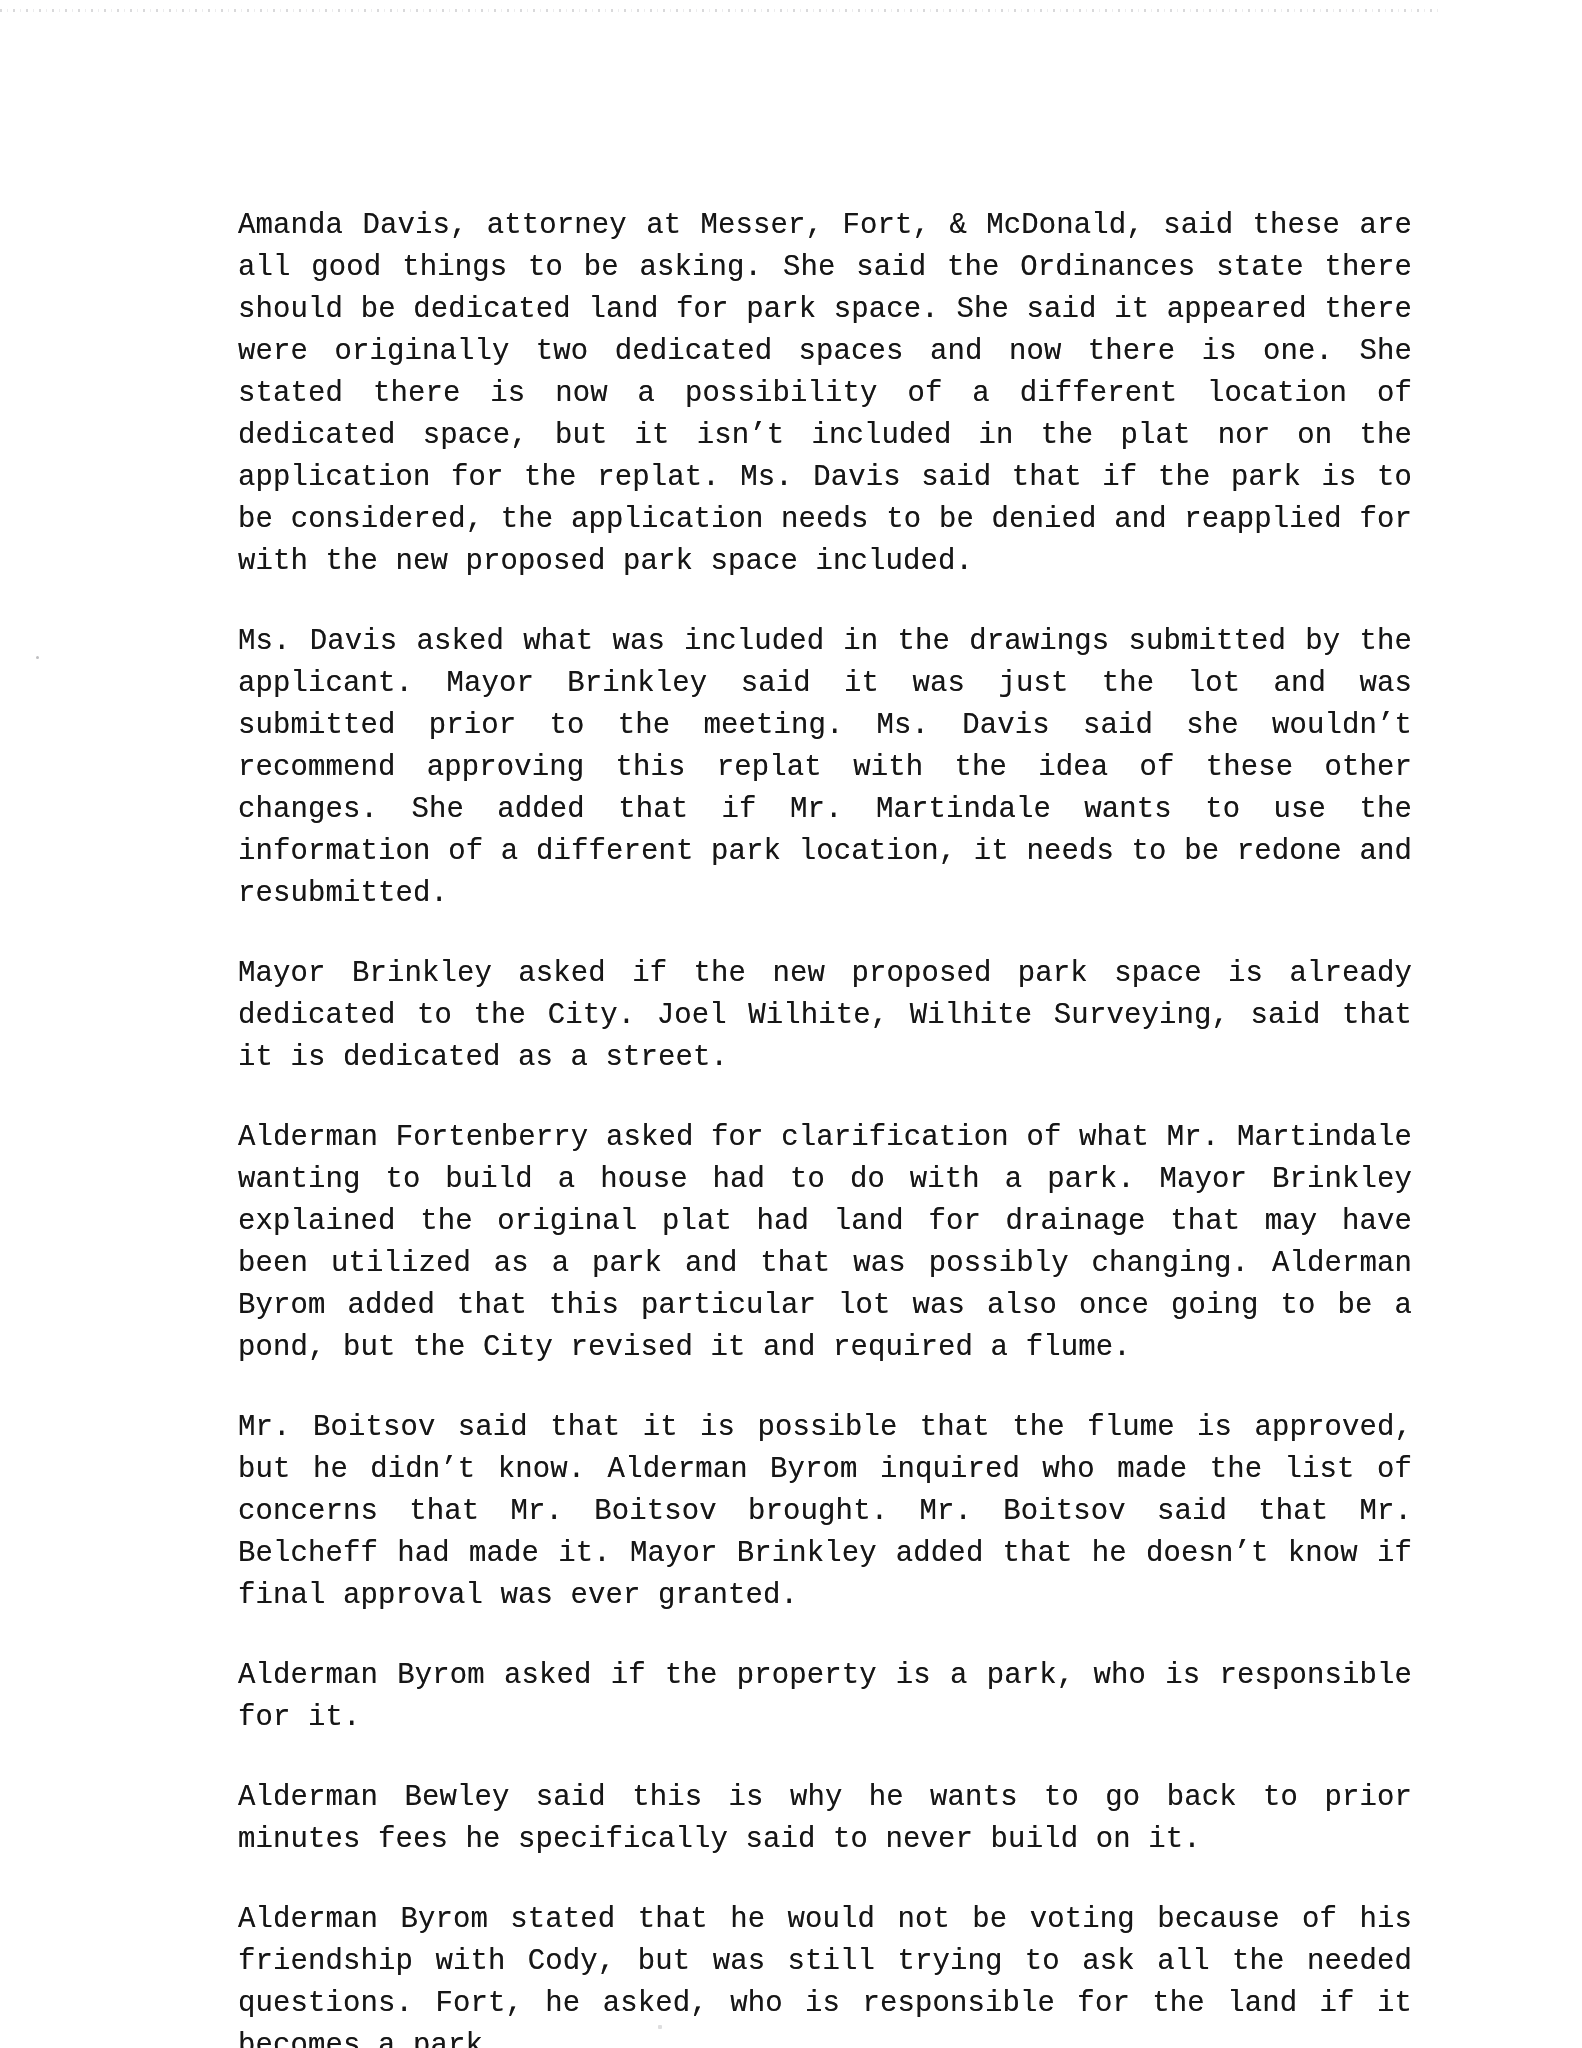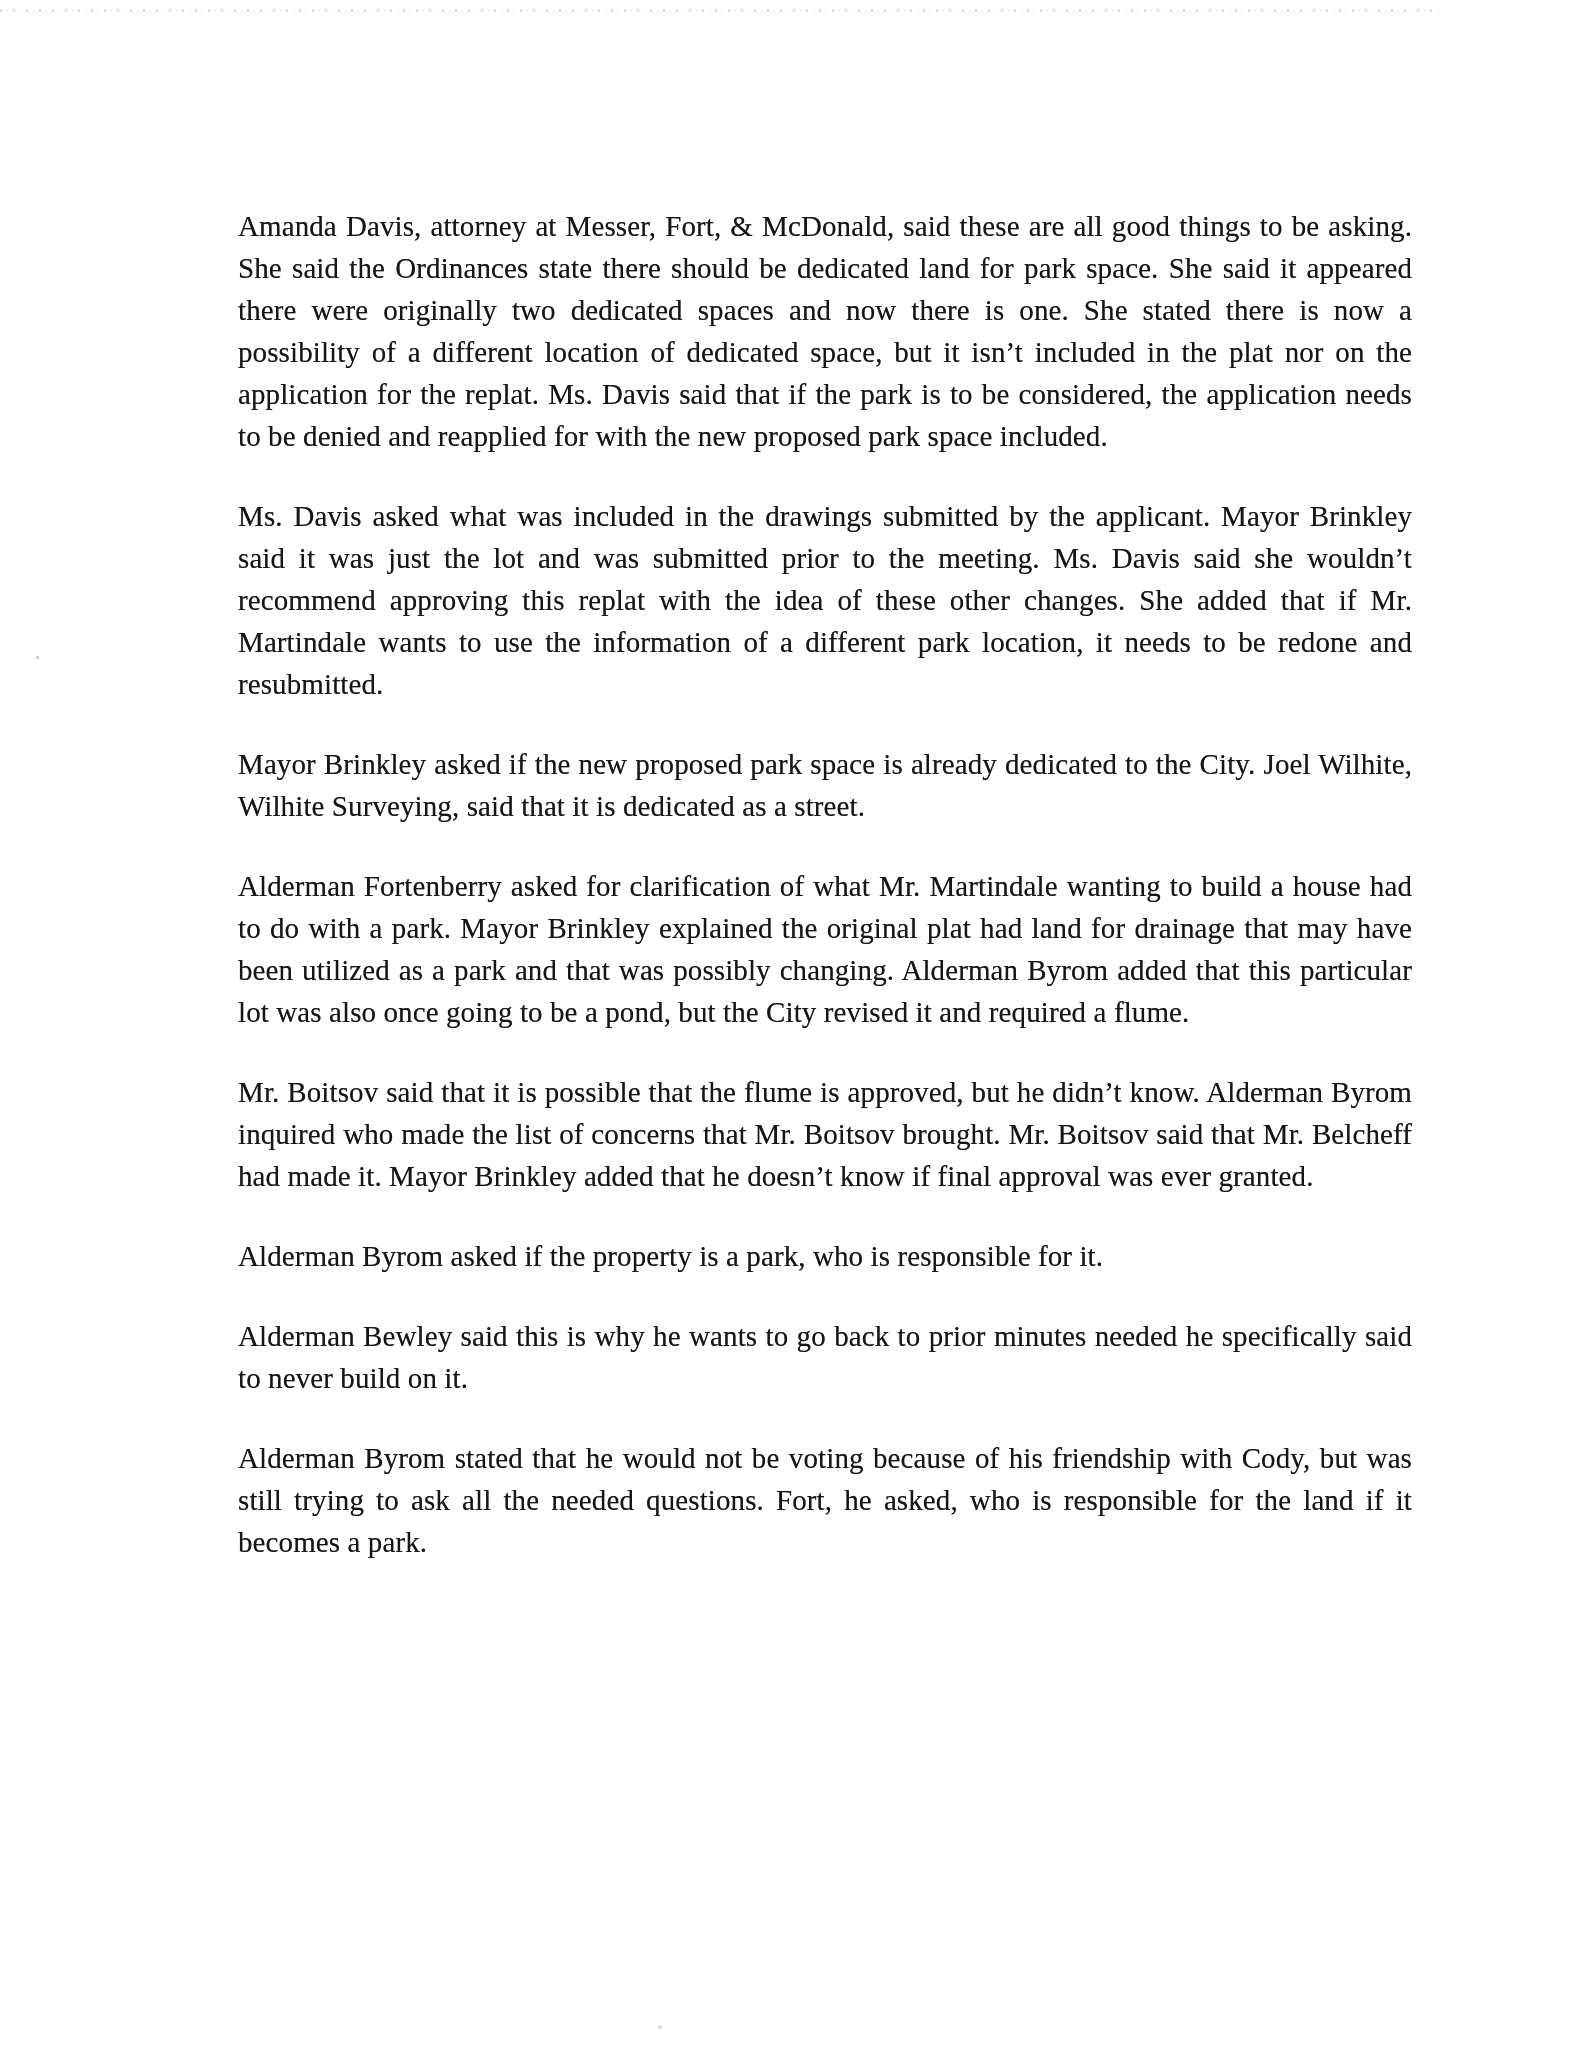--- a/index.html
+++ b/index.html
@@ -6,21 +6,21 @@
     margin: 0;
     padding: 0;
     background: #ffffff;
   }
   .page {
     position: relative;
     width: 1442px;
     height: 2048px;
     background: #ffffff;
     overflow: hidden;
-    font-family: Liberation Serif, serif;
+    font-family: Liberation Mono, monospace;
     color: #161616;
   }
   
   .scan-noise {
     position: absolute;
     top: 9px;
     left: 0;
     width: 100%;
     height: 3px;
     background: repeating-linear-gradient(
@@ -64,17 +64,17 @@
   <div class="speckle left-dot"></div>
   <div class="speckle bottom-mark"></div>
 
   <div class="text-block">
     <p>Amanda Davis, attorney at Messer, Fort, &amp; McDonald, said these are all good things to be asking. She said the Ordinances state there should be dedicated land for park space. She said it appeared there were originally two dedicated spaces and now there is one. She stated there is now a possibility of a different location of dedicated space, but it isn’t included in the plat nor on the application for the replat. Ms. Davis said that if the park is to be considered, the application needs to be denied and reapplied for with the new proposed park space included.</p>
     <p>Ms. Davis asked what was included in the drawings submitted by the applicant. Mayor Brinkley said it was just the lot and was submitted prior to the meeting. Ms. Davis said she wouldn’t recommend approving this replat with the idea of these other changes. She added that if Mr. Martindale wants to use the information of a different park location, it needs to be redone and resubmitted.</p>
     <p>Mayor Brinkley asked if the new proposed park space is already dedicated to the City. Joel Wilhite, Wilhite Surveying, said that it is dedicated as a street.</p>
     <p>Alderman Fortenberry asked for clarification of what Mr. Martindale wanting to build a house had to do with a park. Mayor Brinkley explained the original plat had land for drainage that may have been utilized as a park and that was possibly changing. Alderman Byrom added that this particular lot was also once going to be a pond, but the City revised it and required a flume.</p>
     <p>Mr. Boitsov said that it is possible that the flume is approved, but he didn’t know. Alderman Byrom inquired who made the list of concerns that Mr. Boitsov brought. Mr. Boitsov said that Mr. Belcheff had made it. Mayor Brinkley added that he doesn’t know if final approval was ever granted.</p>
     <p>Alderman Byrom asked if the property is a park, who is responsible for it.</p>
-    <p>Alderman Bewley said this is why he wants to go back to prior minutes needed he specifically said to never build on it.</p>
+    <p>Alderman Bewley said this is why he wants to go back to prior minutes fees he specifically said to never build on it.</p>
     <p>Alderman Byrom stated that he would not be voting because of his friendship with Cody, but was still trying to ask all the needed questions. Fort, he asked, who is responsible for the land if it becomes a park.</p>
   </div>
 
 </div>
 
 </body></html>

